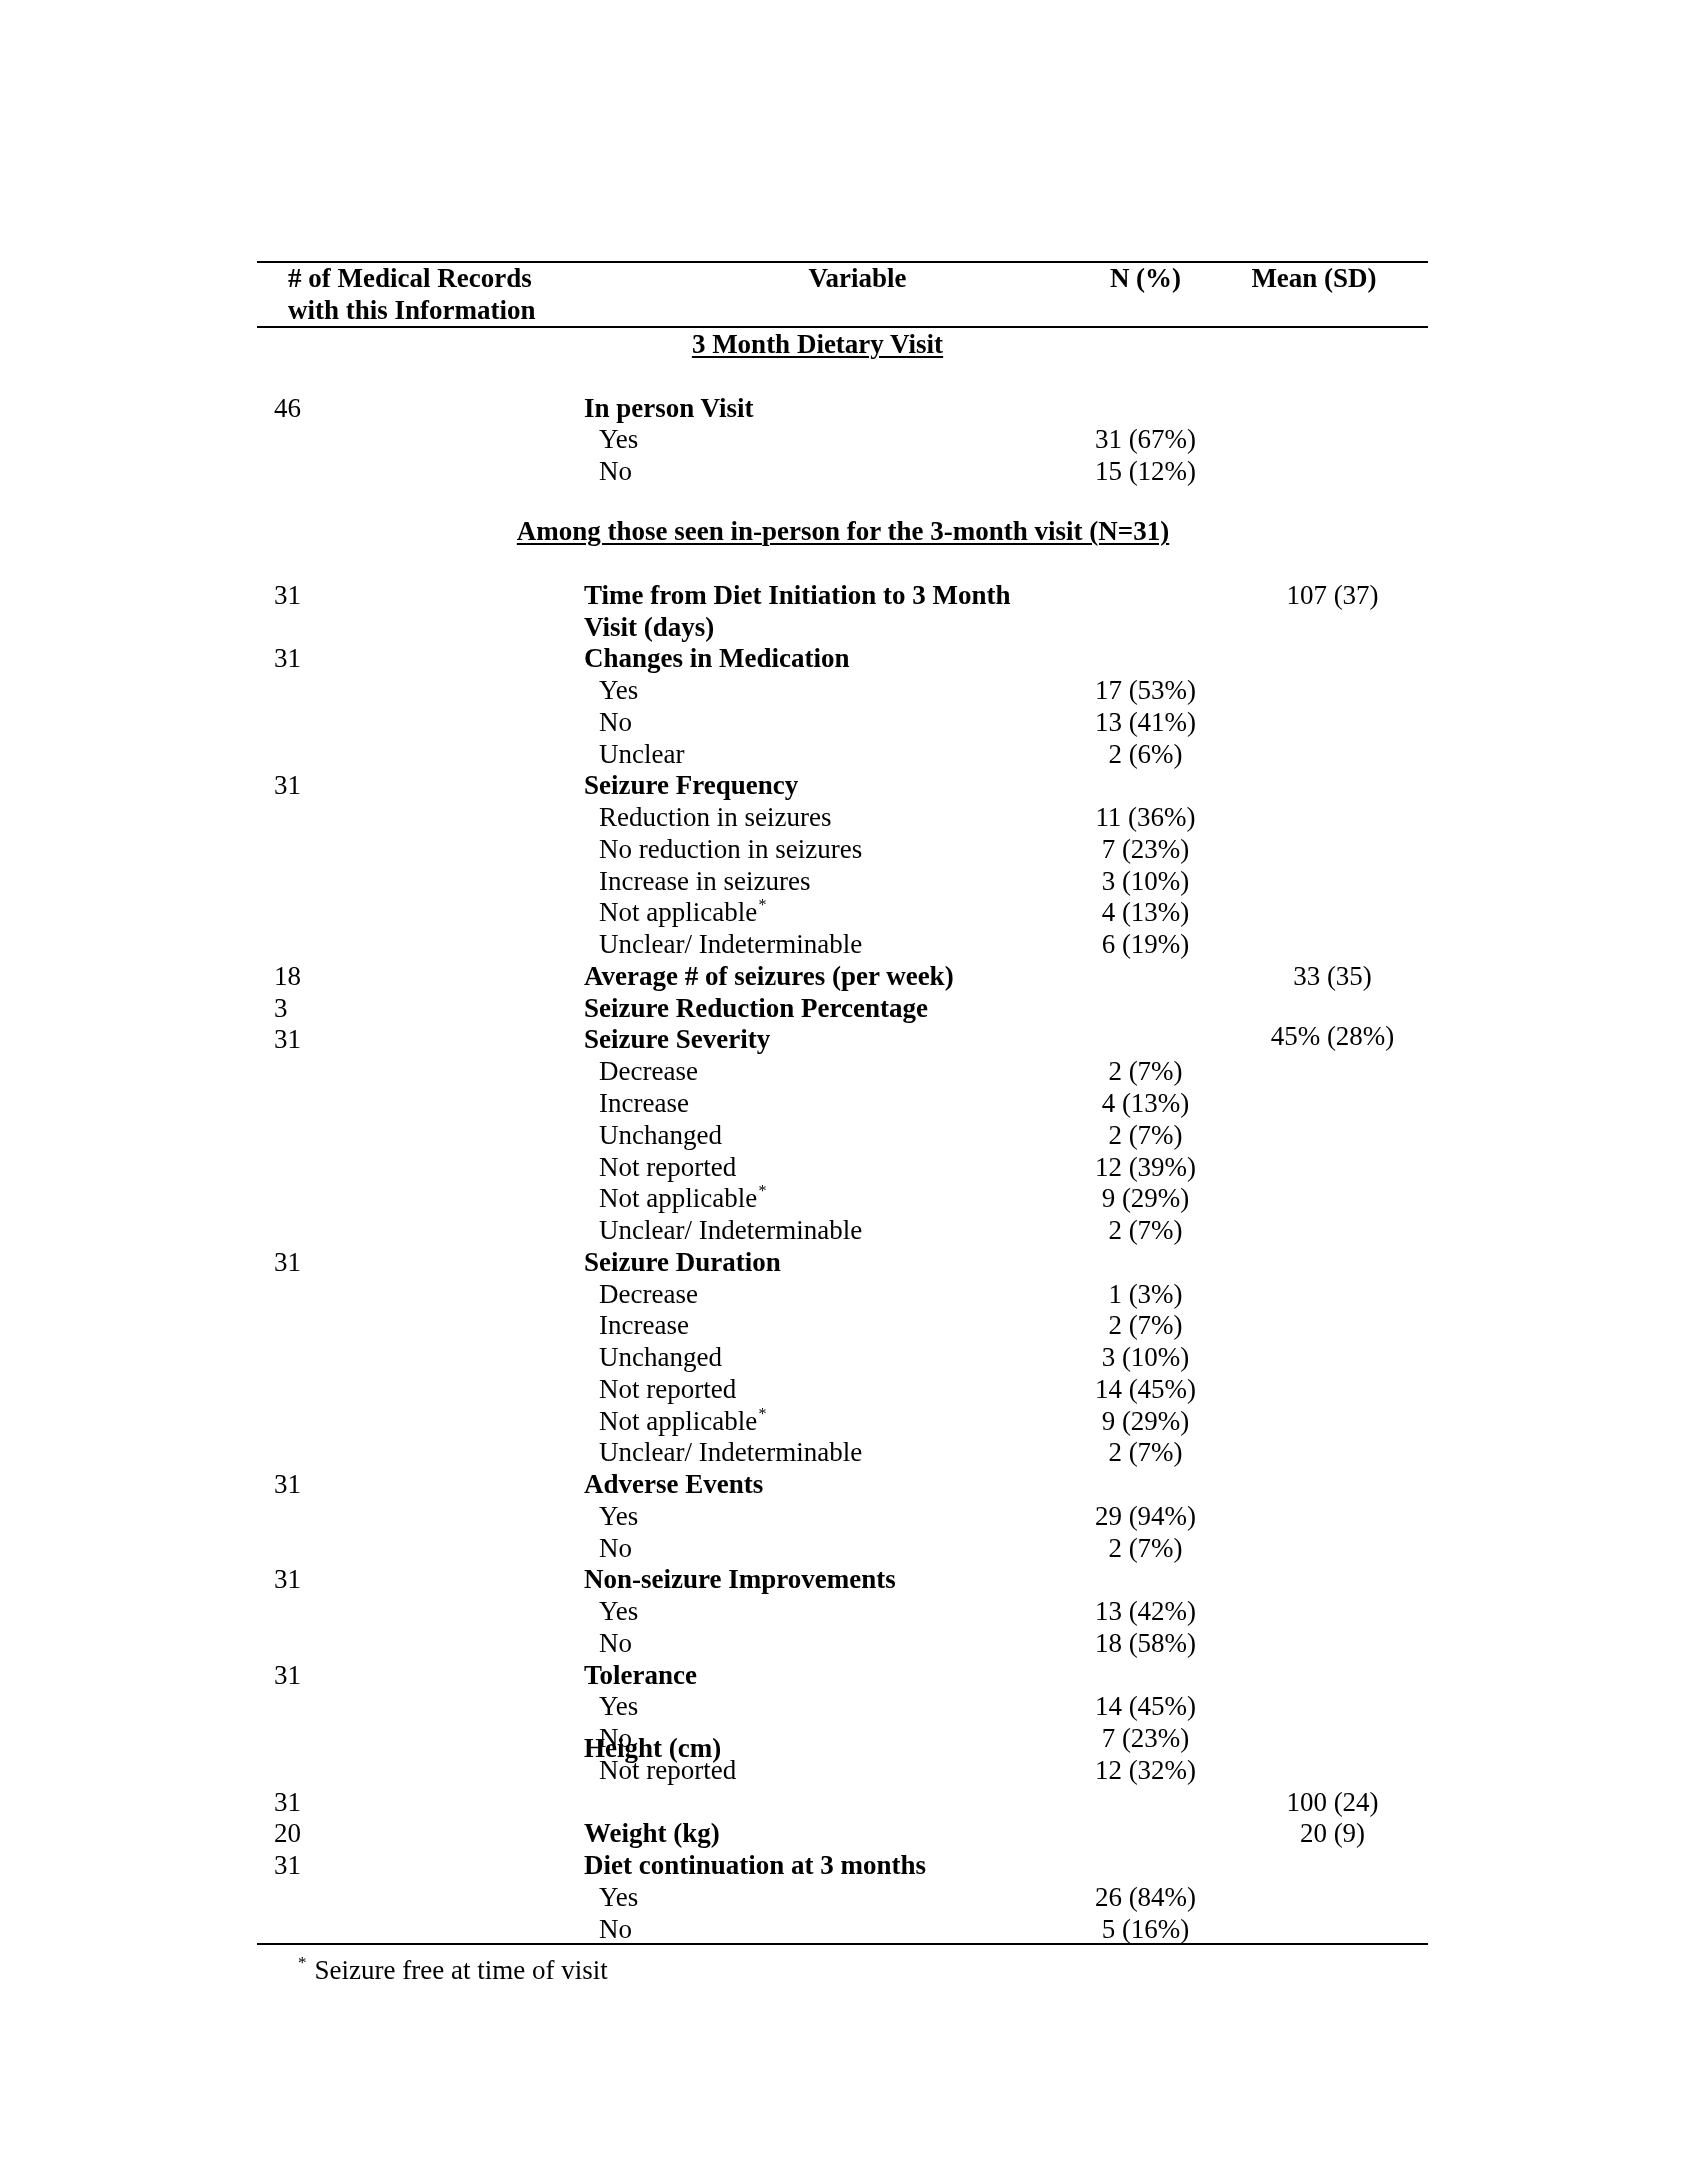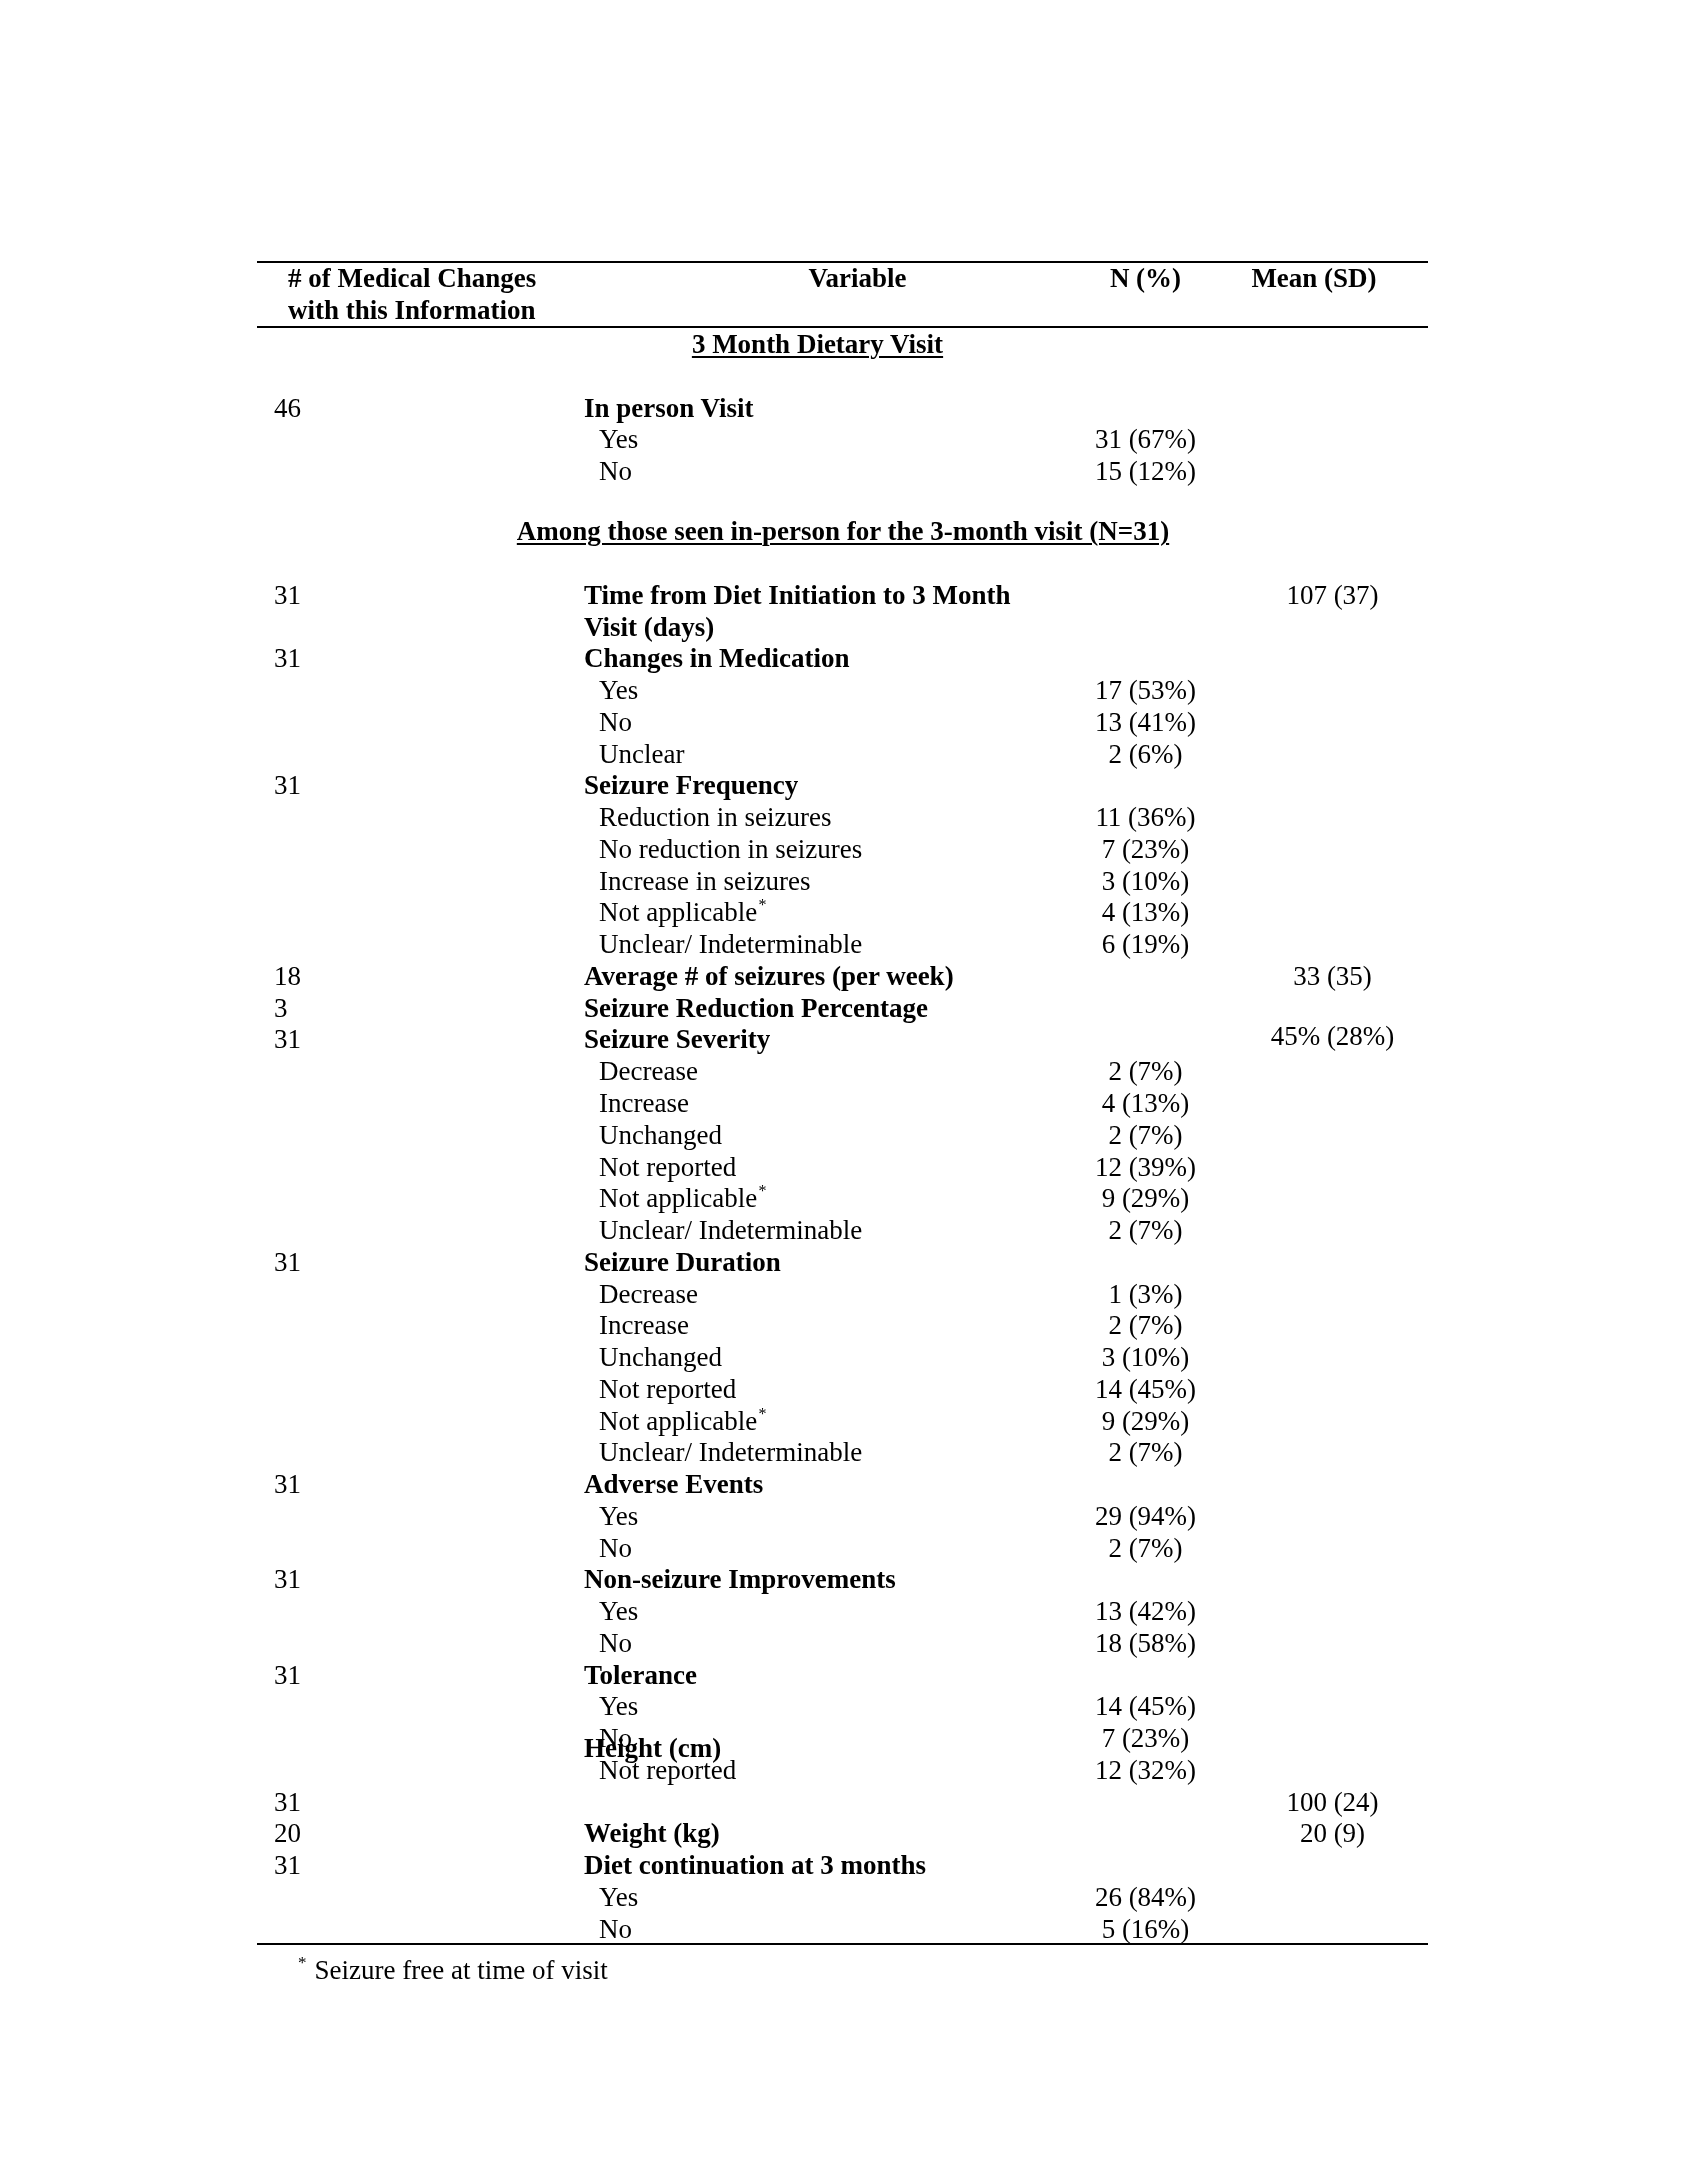--- a/index.html
+++ b/index.html
@@ -19,21 +19,21 @@
   .hdr-mean { left: 1240px; width: 148px; text-align: center; }
   .section-title { font-weight: bold; text-decoration: underline; text-decoration-thickness: 2px; text-underline-offset: 3.3px; text-align: center; }
   sup.ast { font-size: 16px; vertical-align: 0; position: relative; top: -10.6px; margin-left: 1.3px; }
   .footnote { position: absolute; left: 298px; top: 1952px; height: 32px; line-height: 36px; white-space: nowrap; }
   .footnote .ast-fn { font-size: 17px; position: relative; top: -10.6px; margin-right: 8px; }
 </style>
 </head>
 <body>
 
 <div class="rule" style="top:261px;"></div>
-<div class="line bold hdr-records" style="top:262px;"># of Medical Changes</div>
+<div class="line bold hdr-records" style="top:262px;"># of Medical Records</div>
 <div class="line bold hdr-records" style="top:294px;">with this Information</div>
 <div class="line bold hdr-var" style="top:262px;">Variable</div>
 <div class="line bold hdr-n" style="top:262px;">N (%)</div>
 <div class="line bold hdr-mean" style="top:262px;">Mean (SD)</div>
 <div class="rule" style="top:326px;"></div>
 
 <div id="table-body">
     <div class="line section-title" style="top: 328px; left: 619px; width: 397px;">3 Month Dietary Visit</div>
     <div class="line col-records" style="top: 392px;">46</div>
     <div class="line bold col-var" style="top: 392px;">In person Visit</div>

